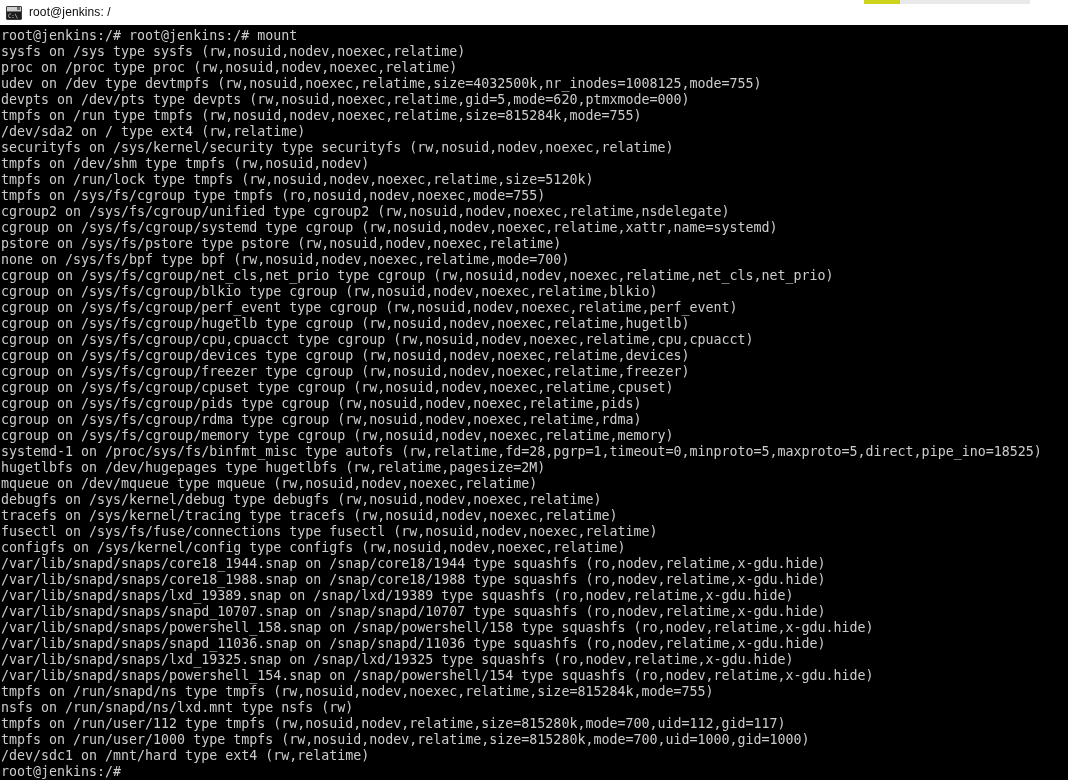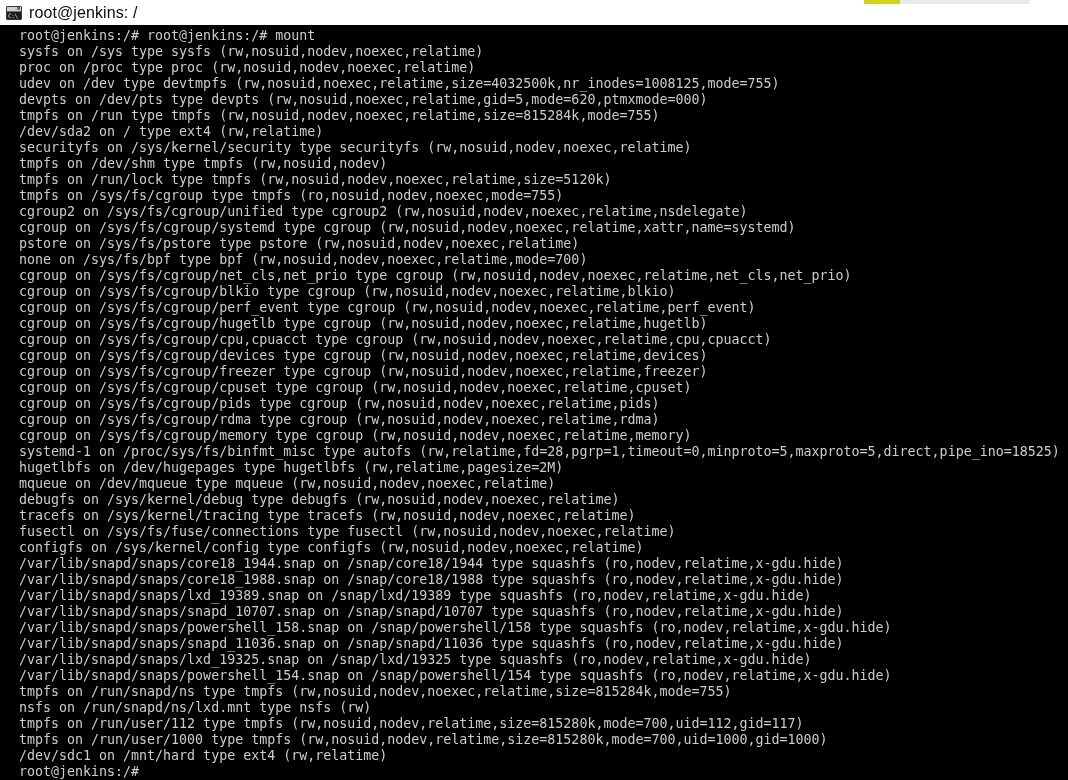--- a/index.html
+++ b/index.html
@@ -88,36 +88,36 @@
     font-family: "DejaVu Sans Mono", "Liberation Mono", monospace;
     font-size: 6px;
     line-height: 7px;
     letter-spacing: -0.4px;
     padding-left: 1px;
     overflow: hidden;
   }
 
   .titlebar-text {
     font-family: "Liberation Sans", "DejaVu Sans", sans-serif;
-    font-size: 16px;
+    font-size: 12px;
     color: #0b0b0b;
     line-height: 25px;
     white-space: nowrap;
     letter-spacing: 0.1px;
   }
 
   
   .terminal {
     flex: 1 1 auto;
     background: #000000;
     color: #cccccc;
     font-family: "DejaVu Sans Mono", "Liberation Mono", monospace;
     font-size: 13.3px;
     line-height: 16px;
-    padding: 3px 0 0 19px;
+    padding: 3px 0 0 1px;
     box-sizing: border-box;
     overflow: hidden;
     white-space: pre;
     letter-spacing: 0px;
   }
 
   .line {
     height: 16px;
     white-space: pre;
     color: #cccccc;

